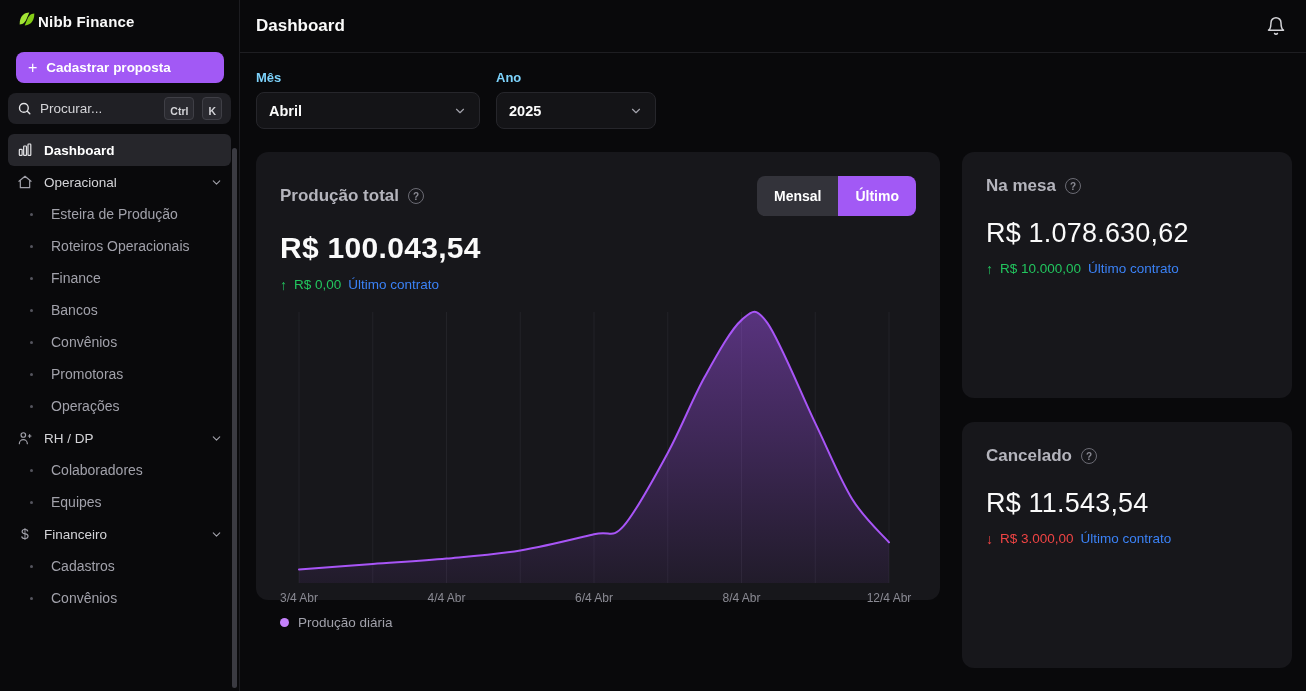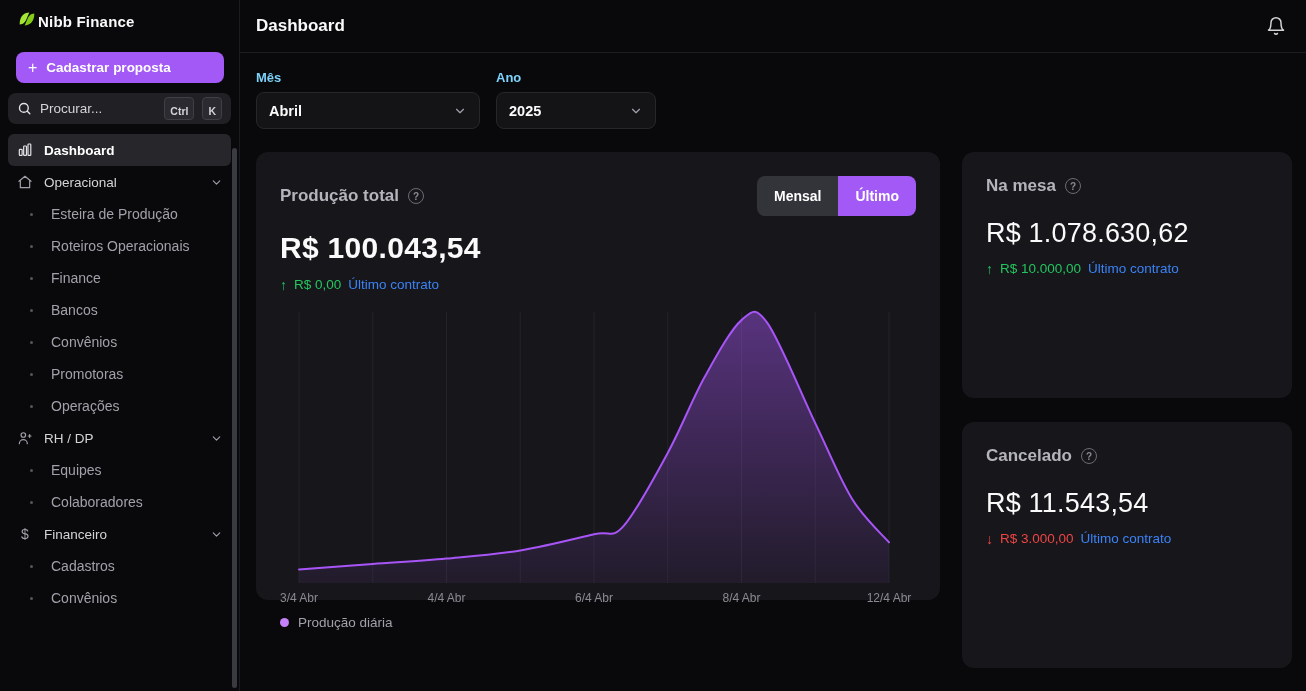--- a/index.html
+++ b/index.html
@@ -164,25 +164,25 @@
       <span class="nav-label">RH / DP</span>
       <span class="chev">
         <svg width="13" height="13" viewBox="0 0 24 24" fill="none" stroke="#a1a1aa" stroke-width="2" stroke-linecap="round" stroke-linejoin="round">
             <path d="m6 9 6 6 6-6"></path>
           </svg>
       </span>
     </div>
 
     <div class="sub-item">
         <span class="dot"></span>
+        <span>Colaboradores</span>
+      </div>
+    <div class="sub-item">
+        <span class="dot"></span>
         <span>Equipes</span>
-      </div>
-    <div class="sub-item">
-        <span class="dot"></span>
-        <span>Colaboradores</span>
       </div>
 
     <div class="nav-item">
       <span class="nav-icon dollar-glyph">$</span>
       <span class="nav-label">Financeiro</span>
       <span class="chev">
         <svg width="13" height="13" viewBox="0 0 24 24" fill="none" stroke="#a1a1aa" stroke-width="2" stroke-linecap="round" stroke-linejoin="round">
             <path d="m6 9 6 6 6-6"></path>
           </svg>
       </span>

